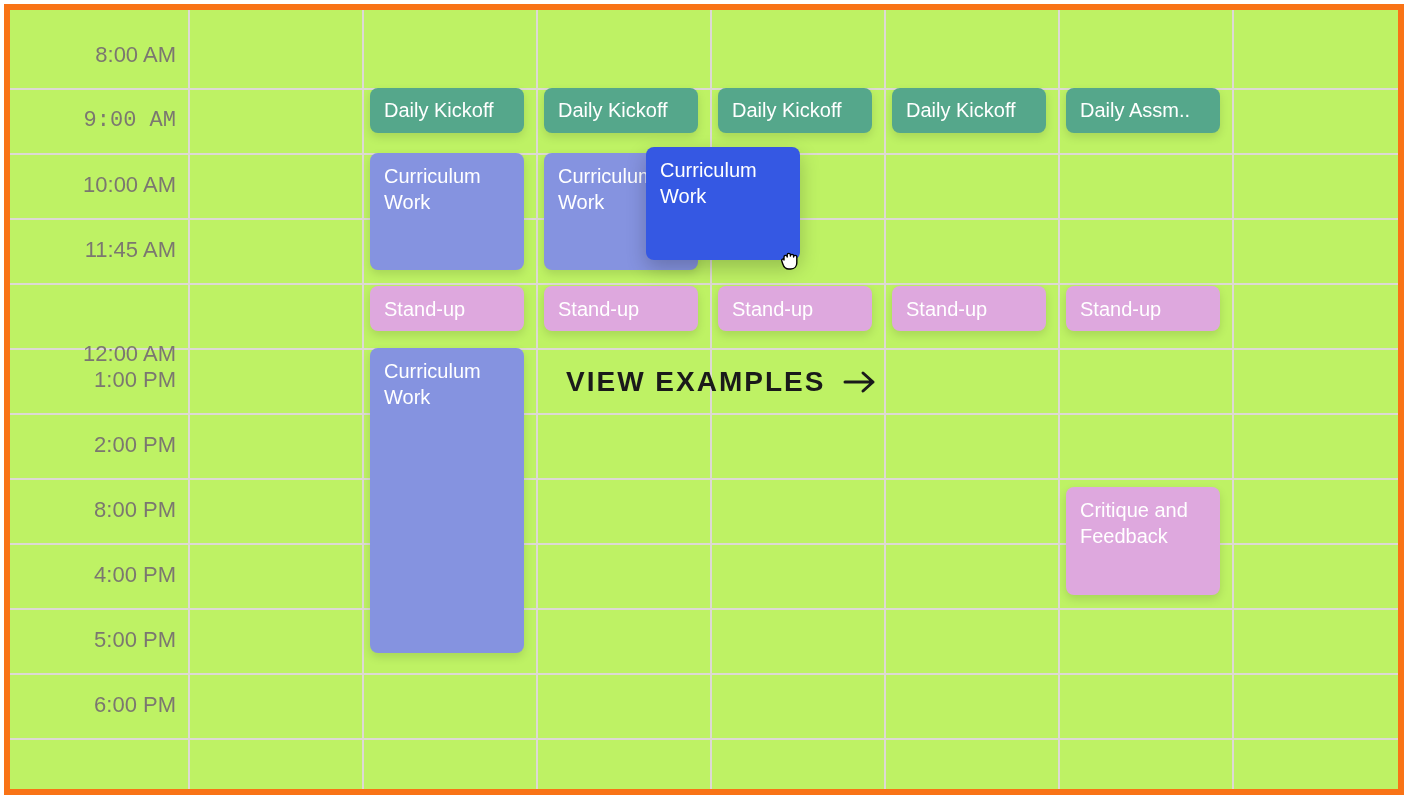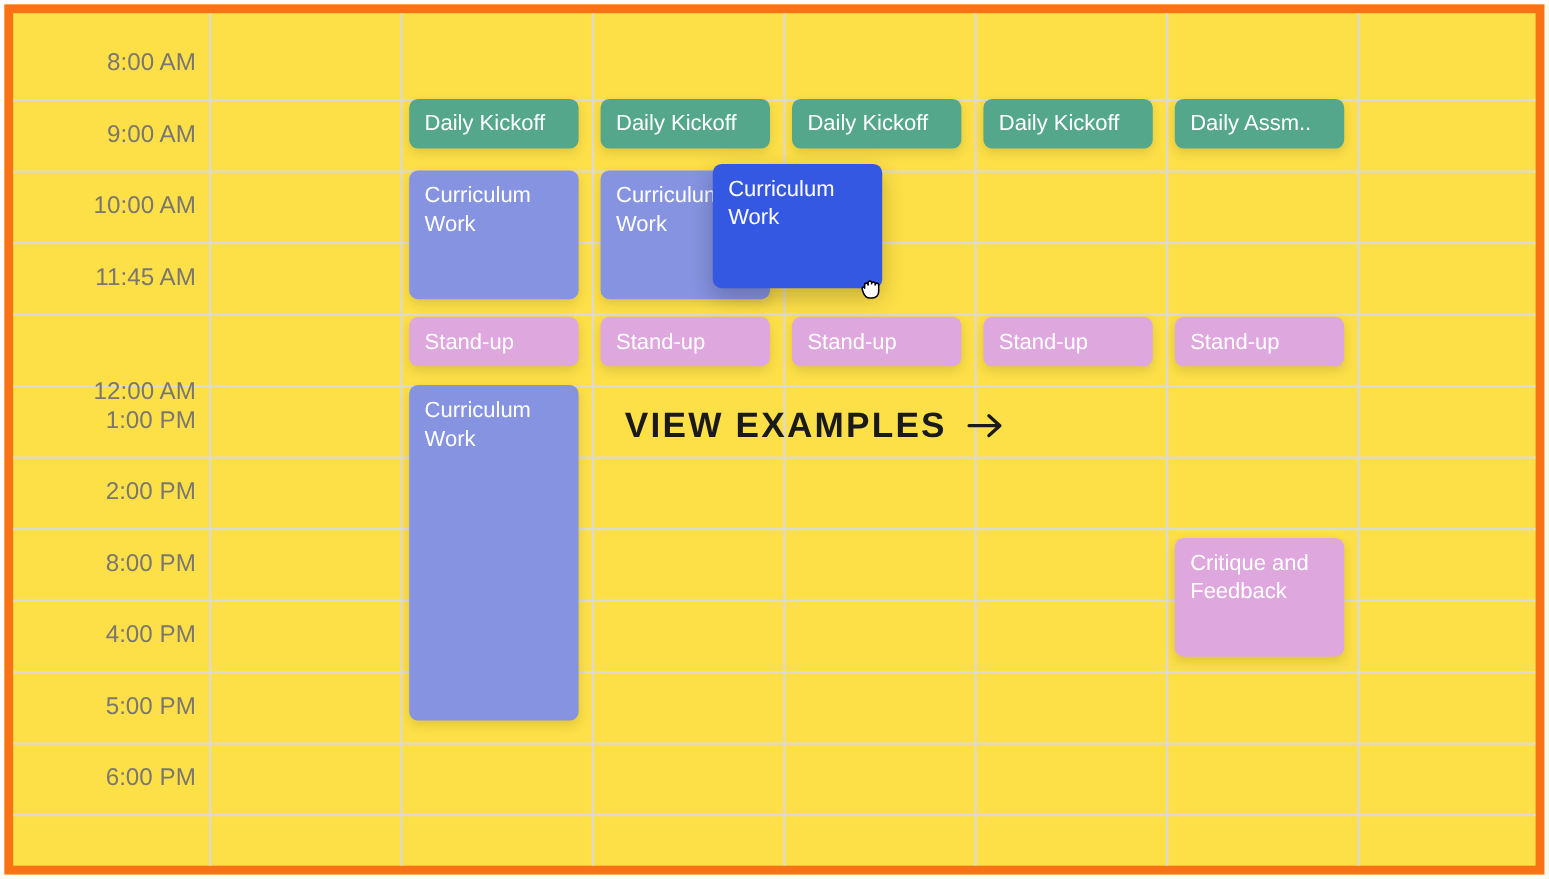--- a/index.html
+++ b/index.html
@@ -5,22 +5,22 @@
   * { box-sizing: border-box; margin: 0; padding: 0; }
   html, body { width: 1408px; height: 799px; }
   body {
     font-family: -apple-system, BlinkMacSystemFont, "Segoe UI", Helvetica, Arial, sans-serif;
     background: #fff;
   }
   .frame {
     position: absolute;
     left: 4px; top: 4px;
     width: 1400px; height: 791px;
-    border: 8px solid #f97316;
-    background: #fde047;
+    border: 6px solid #f97316;
+    background: #bef264;
     overflow: hidden;
   }
   .calendar {
     position: relative;
     width: 100%; height: 100%;
   }
   .time-col {
     position: absolute;
     left: 0; top: 0;
     width: 178px; height: 100%;
@@ -71,21 +71,21 @@
   }
   .c-green  { background: #55a78b; text-align: right; }
   .c-blue-l { background: #8593e0; }
   .c-blue   { background: #3558e3; box-shadow: 0 8px 20px rgba(0,0,0,0.22); }
   .c-pink   { background: #dea8de; }
   .view-examples {
     position: absolute;
     display: flex;
     align-items: center;
     gap: 18px;
-    font-size: 32px;
+    font-size: 28px;
     font-weight: 800;
     letter-spacing: 2px;
     color: #1a1a1a;
     cursor: pointer;
   }
   .arrow-icon svg { display: block; }
   .cursor-icon {
     position: absolute;
     width: 24px; height: 24px;
     pointer-events: none;
@@ -115,21 +115,21 @@
         <div class="vline" style="left: 526px;"></div>
         <div class="vline" style="left: 700px;"></div>
         <div class="vline" style="left: 874px;"></div>
         <div class="vline" style="left: 1048px;"></div>
         <div class="vline" style="left: 1222px;"></div>
         <div class="vline" style="left: 1396px;"></div>
       </div>
 
     <div class="time-col" id="time-col">
         <div class="time-label" style="top: 45px;">8:00 AM</div>
-        <div class="time-label" style="top: 110px;">9:00 AM</div>
+        <div class="time-label" style="top: 110px; font-family: Liberation Mono, monospace;">9:00 AM</div>
         <div class="time-label" style="top: 175px;">10:00 AM</div>
         <div class="time-label" style="top: 240px;">11:45 AM</div>
         <div class="time-label" style="top: 300px; margin-top: 44px;">12:00 AM</div>
         <div class="time-label" style="top: 370px;">1:00 PM</div>
         <div class="time-label" style="top: 435px;">2:00 PM</div>
         <div class="time-label" style="top: 500px;">8:00 PM</div>
         <div class="time-label" style="top: 565px;">4:00 PM</div>
         <div class="time-label" style="top: 630px;">5:00 PM</div>
         <div class="time-label" style="top: 695px;">6:00 PM</div>
         <div class="time-label" style="top: 760px; margin-top: 40px;">7:00 PM</div>

